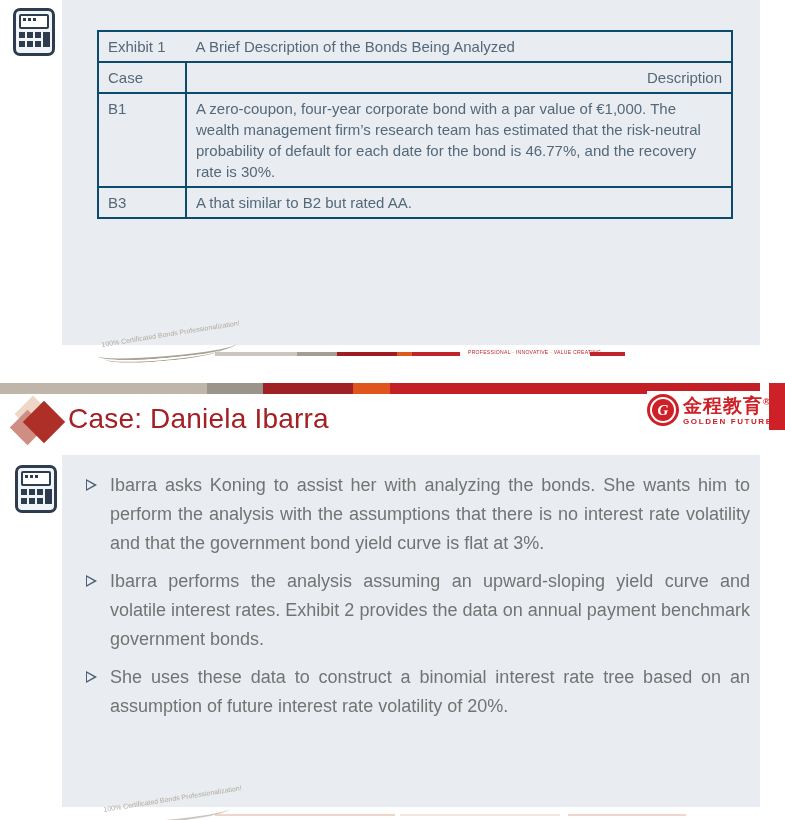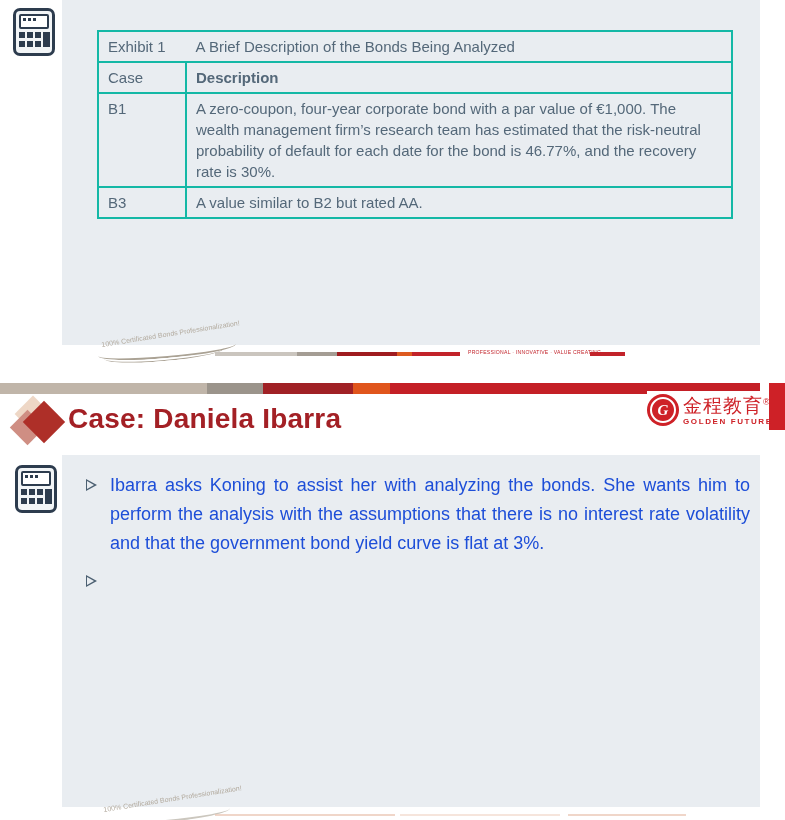--- a/index.html
+++ b/index.html
@@ -22,23 +22,23 @@
   .calc .keys b{position:absolute;width:6px;height:6px;background:#2d3c4e;}
   .calc .keys .k1{left:0;top:0}.calc .keys .k2{left:8px;top:0}.calc .keys .k3{left:16px;top:0}
   .calc .keys .k4{left:0;top:9px}.calc .keys .k5{left:8px;top:9px}.calc .keys .k6{left:16px;top:9px}
   .calc .keys .tall{left:24px;top:0;width:7px;height:15px;}
 
   
   #exhibit-table{
     position:absolute;left:97px;top:30px;width:636px;border-collapse:collapse;
     color:#546879;font-size:15px;line-height:21px;
   }
-  #exhibit-table td{border:2px solid #14b8a6;padding:4px 9px;vertical-align:top;background:#e9edf1;}
+  #exhibit-table td{border:2px solid #0c4a6e;padding:4px 9px;vertical-align:top;background:#e9edf1;}
   #exhibit-table .bond-col{width:68px;}
-  #exhibit-table .center{text-align:left;font-weight:bold;}
+  #exhibit-table .center{text-align:right;}
   #exhibit-table .title-gap{margin-left:30px;}
 
   
   .wm{position:absolute;color:#b3ab9f;font-size:7px;white-space:nowrap;transform:rotate(-9deg);transform-origin:left bottom;}
   #wm1{left:102px;top:341px;}
   #wm2{left:104px;top:806px;}
   .swoosh{position:absolute;height:14px;border-bottom:2px solid #aaa294;border-radius:50%;transform:rotate(-5deg);}
   #swoosh1a{left:98px;top:342px;width:138px;}
   #swoosh1b{left:104px;top:346px;width:120px;border-bottom-width:1px;}
   #swoosh2{left:100px;top:806px;width:130px;opacity:.6;}
@@ -48,36 +48,36 @@
   
   .band-seg{position:absolute;top:383px;height:11px;}
 
   
   #logo{position:absolute;left:647px;top:391px;width:122px;height:44px;background:#ffffff;display:flex;align-items:flex-start;}
   #logo-tab{position:absolute;left:769px;top:383px;width:16px;height:47px;background:#ce2127;}
   .seal{width:32px;height:32px;border-radius:50%;background:#ce2127;position:relative;flex:0 0 auto;margin-top:3px;}
   .seal .inner{position:absolute;inset:3px;border-radius:50%;border:2px solid #ffffff;color:#ffffff;
     font:italic bold 15px "Liberation Serif","DejaVu Serif",serif;display:flex;align-items:center;justify-content:center;}
   .logo-text{margin-left:4px;color:#ce2127;}
-  .logo-cn{font-size:19px;font-weight:normal;letter-spacing:1px;line-height:22px;white-space:nowrap;}
+  .logo-cn{font-size:19px;font-weight:bold;letter-spacing:1px;line-height:22px;white-space:nowrap;}
   .logo-reg{font-size:9px;vertical-align:super;}
   .logo-en{font-size:8px;font-weight:bold;letter-spacing:1.6px;line-height:9px;white-space:nowrap;}
 
   
   #diamonds{position:absolute;left:12px;top:398px;width:54px;height:52px;}
   #diamonds .d{position:absolute;transform:rotate(45deg);}
   #d-back{left:8px;top:3px;width:26px;height:26px;background:#eed7c6;}
   #d-mid{left:3px;top:17px;width:25px;height:25px;background:#cf8e83;}
   #d-front{left:17px;top:9px;width:30px;height:30px;background:#ae2f28;}
-  #case-title{position:absolute;left:68px;top:403px;font-size:28px;font-weight:bold;color:#a32025;letter-spacing:.2px;}
+  #case-title{position:absolute;left:68px;top:403px;font-size:28px;font-weight:normal;color:#a32025;letter-spacing:.2px;}
 
   
   #bullets{position:absolute;left:86px;top:471px;width:664px;}
   .bullet{position:relative;padding-left:24px;margin-bottom:9px;text-align:justify;
-    color:#1d4ed8;font-size:18px;line-height:29px;}
+    color:#737373;font-size:18px;line-height:29px;}
   .bullet .arrow{position:absolute;left:0;top:8px;width:0;height:0;
     border-left:11px solid #4c6072;border-top:6px solid transparent;border-bottom:6px solid transparent;}
   .bullet .arrow::after{content:"";position:absolute;left:-10px;top:-4px;width:0;height:0;
     border-left:7px solid #e9edf1;border-top:4px solid transparent;border-bottom:4px solid transparent;}
 
   
   .faint{position:absolute;top:814px;height:2px;background:#e4b49c;opacity:.55;}
 </style>
 </head>
 <body>
@@ -111,21 +111,21 @@
       <tr>
         <td class="bond-col">Case</td>
         <td class="center">Description</td>
       </tr>
       <tr>
         <td class="bond-col">B1</td>
         <td>A zero-coupon, four-year corporate bond with a par value of €1,000. The wealth management firm’s research team has estimated that the risk-neutral probability of default for each date for the bond is 46.77%, and the recovery rate is 30%.</td>
       </tr>
       <tr>
         <td class="bond-col">B3</td>
-        <td>A value similar to B2 but rated AA.</td>
+        <td>A that similar to B2 but rated AA.</td>
       </tr>
     </tbody>
   </table>
 
   <div id="wm1" class="wm">100% Certificated Bonds Professionalization!</div>
   <div id="swoosh1a" class="swoosh"></div>
   <div id="swoosh1b" class="swoosh"></div>
   <div class="seg" style="left:215px;top:352px;width:82px;background:#cac5be;"></div>
   <div class="seg" style="left:297px;top:352px;width:40px;background:#a49d94;"></div>
   <div class="seg" style="left:337px;top:352px;width:60px;background:#9f1c20;"></div>
@@ -175,20 +175,25 @@
     </div>
   </div>
 
   <div id="bullets">
     <div class="bullet">
       <span class="arrow"></span>
       <span>Ibarra asks Koning to assist her with analyzing the bonds. She wants him to perform the analysis with the assumptions that there is no interest rate volatility and that the government bond yield curve is flat at 3%.</span>
     </div>
     <div class="bullet">
       <span class="arrow"></span>
+      <span>Ibarra performs the analysis assuming an upward-sloping yield curve and volatile interest rates. Exhibit 2 provides the data on annual payment benchmark government bonds.</span>
+    </div>
+    <div class="bullet">
+      <span class="arrow"></span>
+      <span>She uses these data to construct a binomial interest rate tree based on an assumption of future interest rate volatility of 20%.</span>
     </div>
   </div>
 
   <div id="wm2" class="wm">100% Certificated Bonds Professionalization!</div>
   <div id="swoosh2" class="swoosh"></div>
   <div class="faint" style="left:215px;width:180px;"></div>
   <div class="faint" style="left:400px;width:160px;opacity:.35;"></div>
   <div class="faint" style="left:568px;width:118px;"></div>
 
 </div>

